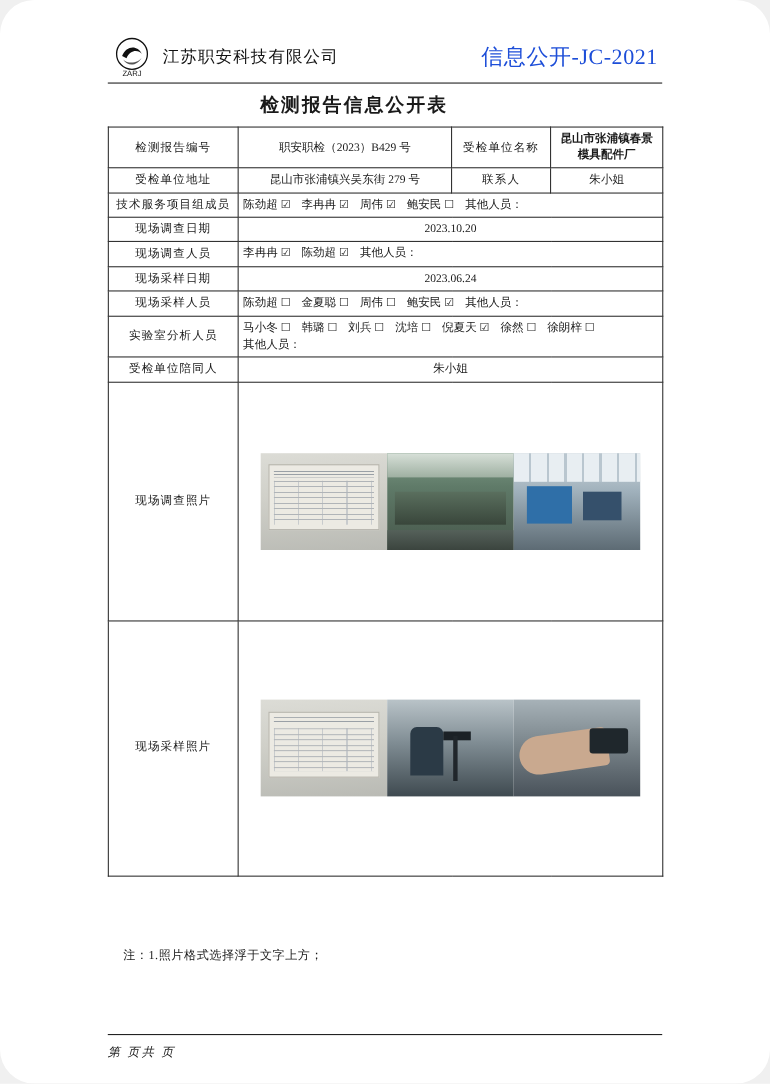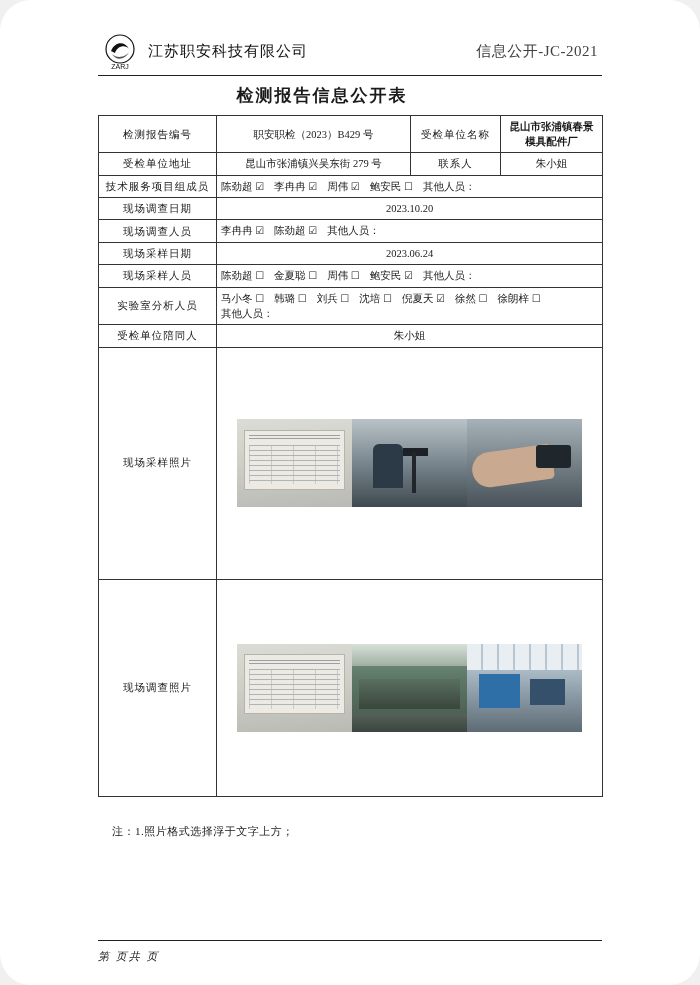--- a/index.html
+++ b/index.html
@@ -43,22 +43,22 @@
     flex: none;
   }
   .logo svg { display: block; }
   .company-name {
     font-size: 15px;
     letter-spacing: 1px;
     color: #111;
     font-family: "Liberation Serif", "DejaVu Serif", serif;
   }
   .doc-code {
-    font-size: 15px;
-    color: #404040;
+    font-size: 20px;
+    color: #1d4ed8;
     letter-spacing: 0.5px;
     padding-right: 4px;
   }
   
   .doc-title {
     position: absolute;
     left: 0;
     top: 84px;
     width: 644px;
     text-align: center;
@@ -203,21 +203,21 @@
     transform: rotate(-8deg);
   }
   .ph-hand .dev {
     position:absolute; right:10%; top:30%; width:30%; height:26%;
     background:#1f272c; border-radius:3px;
   }
   
   .notes {
     position: absolute;
     left: 112px;
-    top: 824px;
+    top: 861px;
     font-size: 11px;
     letter-spacing: 0.5px;
   }
   
   .footer {
     position: absolute;
     left: 98px;
     top: 940px;
     width: 504px;
     border-top: 1.2px solid #222;
@@ -309,59 +309,59 @@
           </div>
           <div>其他人员：</div>
         </td>
       </tr>
       <tr>
         <td class="c-label">受检单位陪同人</td>
         <td class="c-center" colspan="3">朱小姐</td>
       </tr>
 
       <tr>
+        <td class="c-label">现场调查照片</td>
+        <td class="photo-cell" colspan="3">
+          <div class="photo-strip">
+            <div class="ph ph-wall" style="width:115px;height:88px;">
+                <div class="board"></div>
+              </div>
+            <div class="ph ph-shop" style="width:115px;height:88px;">
+                <div class="ceil"></div>
+                <div class="mach"></div>
+                <div class="floor"></div>
+              </div>
+            <div class="ph ph-mach" style="width:115px;height:88px;">
+                <div class="win"></div>
+                <div class="blue"></div>
+                <div class="blue2"></div>
+              </div>
+          </div>
+        </td>
+      </tr>
+
+      <tr>
         <td class="c-label photo-row-tall">现场采样照片</td>
         <td class="photo-cell photo-row-tall" colspan="3">
           <div class="photo-strip">
             <div class="ph ph-wall" style="width:115px;height:88px;">
                 <div class="board"></div>
               </div>
             <div class="ph ph-trip" style="width:115px;height:88px;">
                 <div class="fig"></div>
                 <div class="trihead"></div>
                 <div class="tri"></div>
               </div>
             <div class="ph ph-hand" style="width:115px;height:88px;">
                 <div class="arm"></div>
                 <div class="dev"></div>
               </div>
           </div>
         </td>
       </tr>
-
-      <tr>
-        <td class="c-label">现场调查照片</td>
-        <td class="photo-cell" colspan="3">
-          <div class="photo-strip">
-            <div class="ph ph-wall" style="width:115px;height:88px;">
-                <div class="board"></div>
-              </div>
-            <div class="ph ph-shop" style="width:115px;height:88px;">
-                <div class="ceil"></div>
-                <div class="mach"></div>
-                <div class="floor"></div>
-              </div>
-            <div class="ph ph-mach" style="width:115px;height:88px;">
-                <div class="win"></div>
-                <div class="blue"></div>
-                <div class="blue2"></div>
-              </div>
-          </div>
-        </td>
-      </tr>
     </tbody>
   </table>
 
   <div class="notes">注：1.照片格式选择浮于文字上方；</div>
 
   <div class="footer">第 页共 页</div>
 
 </div>
 
 </body></html>

